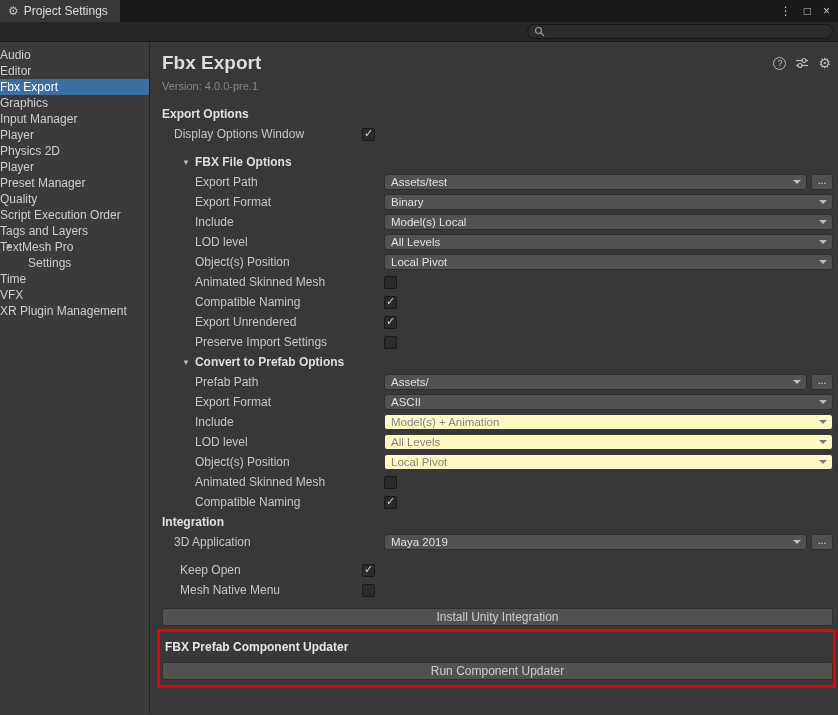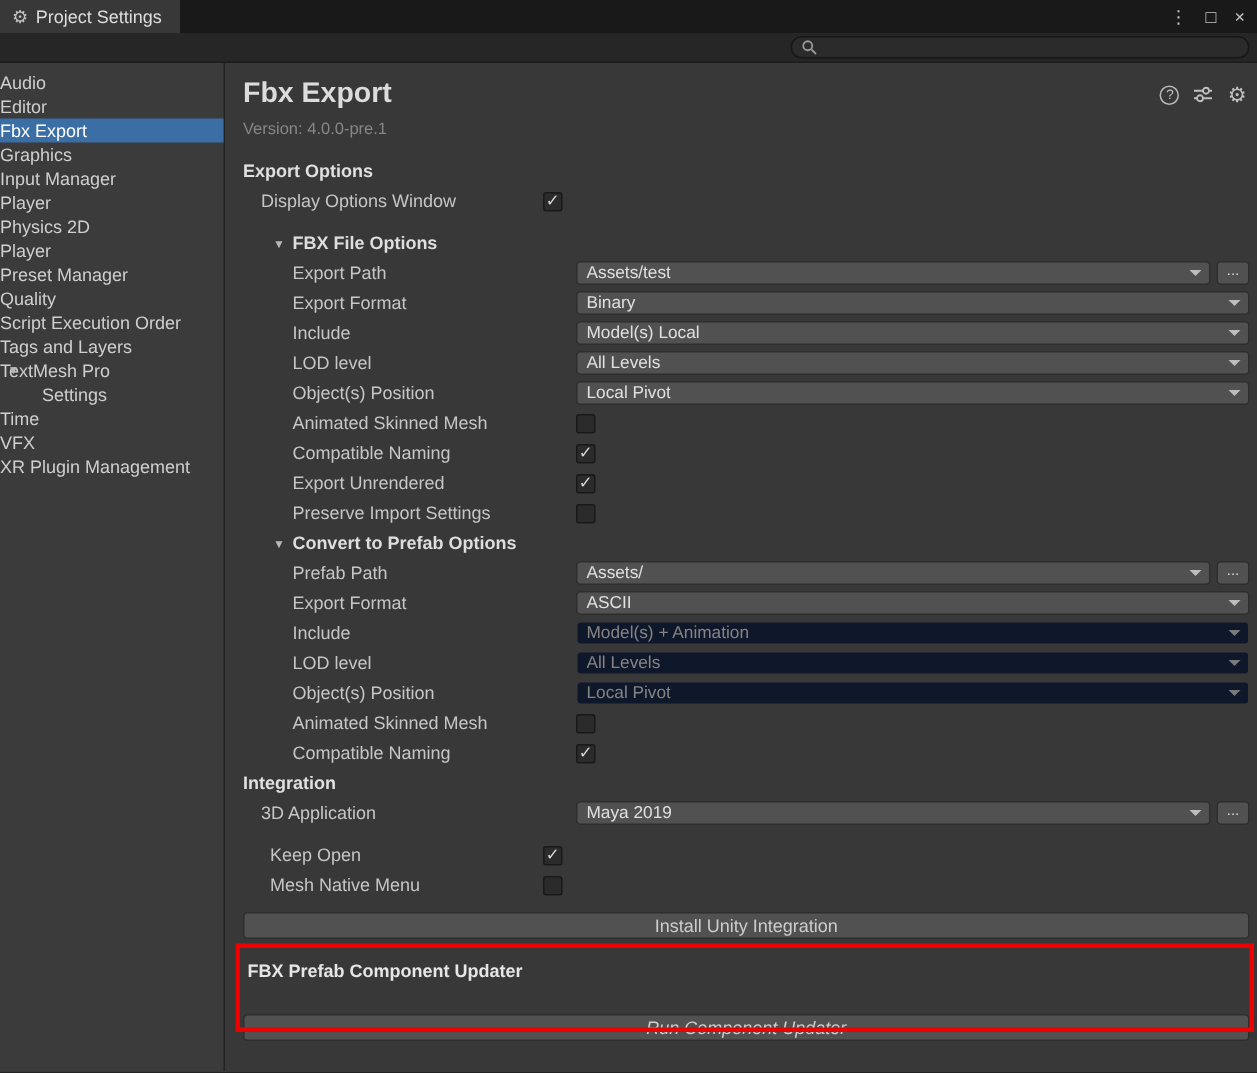--- a/index.html
+++ b/index.html
@@ -60,39 +60,39 @@
   .hdr-row .hdr { font-weight:bold; color:#e0e0e0; }
   .ctrl { flex:1; display:flex; align-items:center; gap:4px; min-width:0; }
 
   .dropdown { flex:1; height:16px; background:#515151; border:1px solid #2e2e2e; border-radius:3px;
               position:relative; display:flex; align-items:center; padding:0 18px 0 6px;
               color:#e0e0e0; font-size:11.5px; cursor:pointer; min-width:0; }
   .dropdown .dd-text { white-space:nowrap; overflow:hidden; line-height:14px; }
   .dd-arrow { position:absolute; right:5px; top:5px; width:0; height:0;
               border-left:4px solid transparent; border-right:4px solid transparent;
               border-top:4px solid #bdbdbd; }
-  .dropdown.disabled { background:#0f172a; border-color:#393939; color:#858585; cursor:default; }
+  .dropdown.disabled { background:#fef9c3; border-color:#393939; color:#858585; cursor:default; }
   .dropdown.disabled .dd-arrow { border-top-color:#7a7a7a; }
 
   .browse { flex:none; width:22px; height:16px; background:#515151; border:1px solid #2e2e2e;
             border-radius:3px; color:#dddddd; font-size:10px; line-height:1; cursor:pointer;
             font-family:inherit; padding:0 0 3px 0; }
 
   .checkbox { width:13px; height:13px; background:#2b2b2b; border:1px solid #191919; border-radius:2px;
               display:flex; align-items:center; justify-content:center; color:#d8d8d8; font-size:11px;
               cursor:pointer; flex:none; }
   .checkbox.checked::after { content:"✓"; margin-top:-1px; }
 
   .gap8 { margin-top:8px; }
   .wide-btn { display:block; width:100%; height:18px; background:#515151; border:1px solid #2e2e2e;
               border-radius:3px; color:#cdcdcd; font-size:12px; font-family:inherit; cursor:pointer; }
   .install-btn { margin-top:8px; }
   .updater-hdr { margin-top:12px; height:18px; display:flex; align-items:center;
                  font-weight:bold; color:#e6e6e6; padding-left:3px; }
-  .run-btn { margin-top:20px;font-style:italic; }
+  .run-btn { margin-top:6px; }
 
   
   .annotation-box { position:absolute; left:157px; top:629px; width:679px; height:59px;
                     border:3px solid var(--annotation,#ef0000); pointer-events:none; }
 
   svg { display:block; }
 </style>
 </head>
 <body>
 

